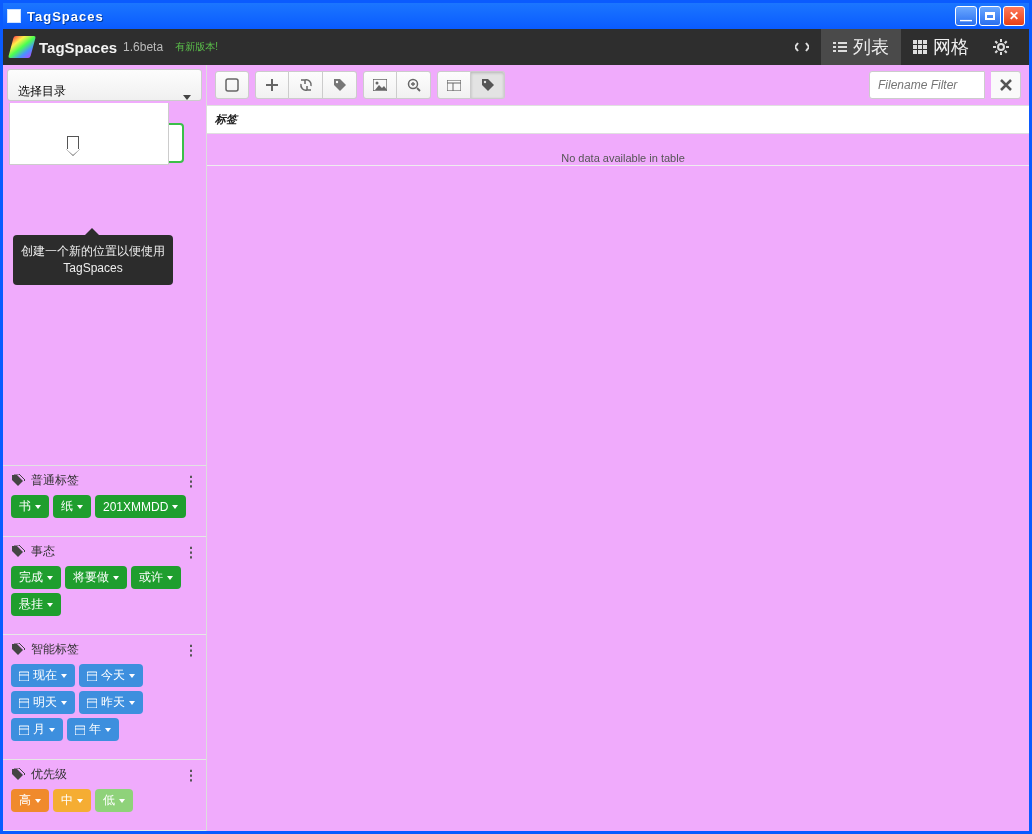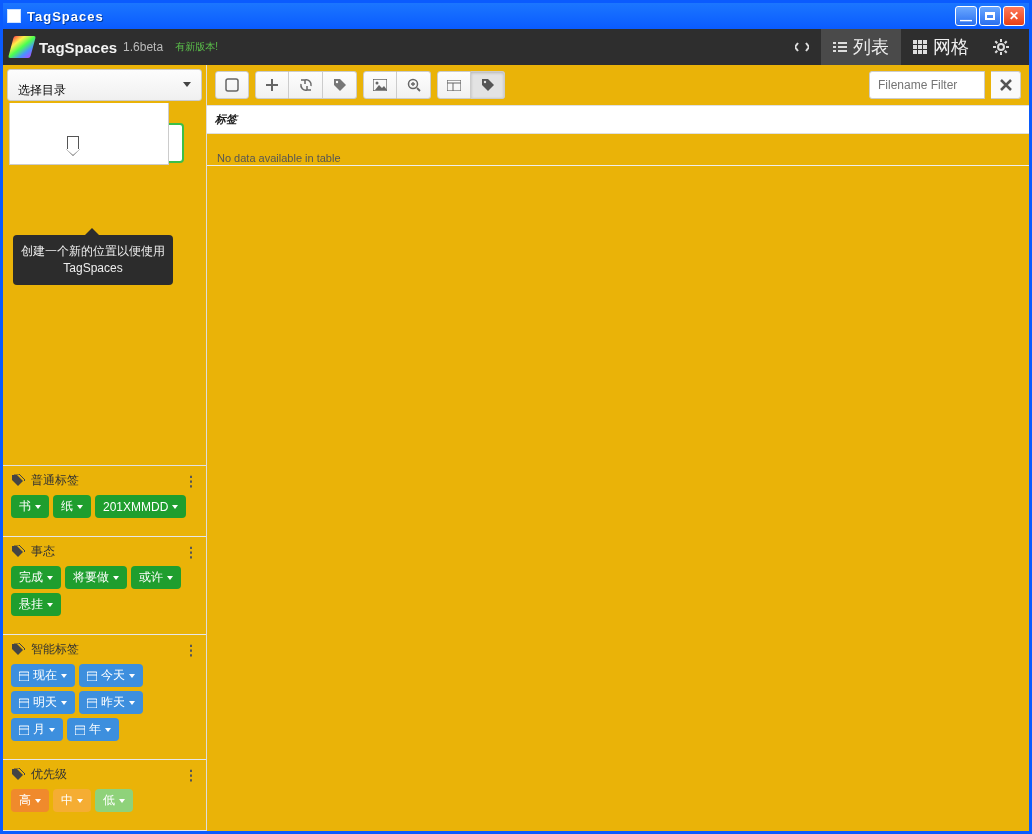--- a/index.html
+++ b/index.html
@@ -1,19 +1,19 @@
 <!DOCTYPE html>
 <html><head>
 <meta charset="utf-8">
 <style>
   * { box-sizing: border-box; margin: 0; padding: 0; }
   html, body { width: 1032px; height: 834px; font-family: Arial, "Microsoft YaHei", sans-serif; font-size: 12px; overflow: hidden; }
   body { background: #0a5bff; }
 
-  .win-frame { position: absolute; inset: 0; border: 3px solid #0a5bff; background: #eab308; display:flex; flex-direction:column;}
+  .win-frame { position: absolute; inset: 0; border: 3px solid #0a5bff; background: #f0abfc; display:flex; flex-direction:column;}
   .titlebar { height: 26px; background: linear-gradient(#1b76ff, #0a5bff); display: flex; align-items: center; padding: 0 4px; color:#fff; }
   .titlebar .file-icon { width:14px; height:14px; background:#fff; margin-right:6px; border:1px solid #cfe3ff;}
   .titlebar-title { font-weight:bold; font-size:13px; letter-spacing:1px; text-shadow:1px 1px 0 #003a9b;}
   .win-buttons { margin-left:auto; display:flex; gap:2px;}
   .win-btn { width:22px; height:20px; border:1px solid #fff; border-radius:3px; display:flex; align-items:center; justify-content:center; font-weight:bold; font-size:12px; }
   .win-btn.min { background:linear-gradient(#6aa8ff,#2a6ff0);}
   .win-btn.max { background:linear-gradient(#6aa8ff,#2a6ff0);}
   .win-btn.close { background:linear-gradient(#ff7a5a,#e83f15); }
   .win-btn.close span{ color:#fff; }
   .win-btn.min span{ color:#fff; position:relative; top:4px;}
@@ -23,21 +23,21 @@
   .logo-box { width:22px; height:22px; background:linear-gradient(135deg,#ff4848 0%, #ffef4a 25%, #4aff51 50%, #4a92ff 75%, #b04aff 100%); transform:skewX(-15deg); margin-right:6px; border-radius:2px;}
   .app-name { font-weight:bold; font-size:15px; margin-right:6px; color:#f3f3f3;}
   .app-version { font-size:12px; color:#bbb; margin-right:4px;}
   .app-update { font-size:10px; color:#5bbf4a;margin-left:8px;}
   .header-right { margin-left:auto; display:flex; align-items:center; gap:0; }
   .hdr-btn { height:36px; padding:0 12px; display:flex; align-items:center; gap:6px; color:#eee; font-size:18px; cursor:pointer; }
   .hdr-btn.active { background:#4a4a4a; }
 
   .content { flex:1; display:flex; min-height:0;}
   .sidebar { width:204px; border-right:1px solid #ddd; display:flex; flex-direction:column; position:relative; }
-  .select-dir { height:32px; margin:4px 4px 2px 4px; border:1px solid #ccc; border-radius:3px; background:linear-gradient(#fdfdfd,#f0f0f0); display:flex; align-items:flex-start; padding:12px 10px; cursor:pointer; justify-content:space-between;}
+  .select-dir { height:32px; margin:4px 4px 2px 4px; border:1px solid #ccc; border-radius:3px; background:linear-gradient(#fdfdfd,#f0f0f0); display:flex; align-items:flex-end; padding:0 10px; cursor:pointer; justify-content:space-between;}
   .select-dir span.caret { border-top:5px solid #444; border-left:4px solid transparent; border-right:4px solid transparent;}
   .new-loc-btn { margin:20px 22px 0 22px; height:40px; border:2px solid #3bbf49; border-radius:4px; background:#fff; display:flex; align-items:center; justify-content:center; gap:8px; color:#333; font-size:14px; cursor:pointer;}
   .bk-icon { width:12px; height:14px; border:1.5px solid #555; border-bottom:none; position:relative;}
   .bk-icon:after { content:""; position:absolute; bottom:-5px; left:-1.5px; border-left:7px solid transparent; border-right:7px solid transparent; border-top:6px solid #fff; }
   .bk-icon:before { content:""; position:absolute; bottom:-6px; left:-1.5px; width:0; height:0; border-left:7.5px solid transparent; border-right:7.5px solid transparent; border-top:7px solid #555;}
   
   .tooltip-box { position:absolute; top:170px; left:10px; width:160px; background:#2c2c2c; color:#eee; text-align:center; padding:8px 6px; border-radius:4px; font-size:12px; line-height:1.4;}
   .tooltip-box:before { content:""; position:absolute; top:-7px; left:72px; border-left:7px solid transparent; border-right:7px solid transparent; border-bottom:7px solid #2c2c2c;}
 
   .dir-panel { position:absolute; top:38px; left:6px; width:160px; border:1px solid #ccc; border-top:none; background:#fff; height:62px;}
@@ -58,28 +58,28 @@
   .main { flex:1; display:flex; flex-direction:column; min-width:0;}
   .toolbar { display:flex; align-items:center; gap:6px; padding:6px 8px;}
   .btn-group { display:flex;}
   .tbtn { width:34px; height:28px; border:1px solid #ccc; background:linear-gradient(#fdfdfd,#f1f1f1); display:flex; align-items:center; justify-content:center; cursor:pointer; color:#555;}
   .btn-group .tbtn + .tbtn { border-left:none;}
   .btn-group .tbtn:first-child{border-radius:3px 0 0 3px;}
   .btn-group .tbtn:last-child{border-radius:0 3px 3px 0;}
   .tbtn.single{border-radius:3px;}
   .tbtn.active { background:#e3e3e3; box-shadow:inset 0 1px 3px rgba(0,0,0,.2);}
   .spacer{flex:1;}
-  .filter-input { width:116px; height:28px; border:1px solid #ccc; border-radius:3px 0 0 3px; padding:0 8px; font-size:12px; color:#888;}
+  .filter-input { width:116px; height:28px; border:1px solid #ccc; border-radius:3px 0 0 3px; padding:0 8px; font-size:12px; color:#888;font-style:italic;}
   .filter-clear { width:30px; height:28px; border:1px solid #ccc; border-left:none; border-radius:0 3px 3px 0; background:#fafafa; display:flex; align-items:center; justify-content:center; cursor:pointer; color:#555;}
 
   .table-head { display:flex; border-top:1px solid #e0e0e0; border-bottom:1px solid #e0e0e0; padding:6px 0 6px 8px; font-size:11px; font-weight:bold; font-style:italic; color:#222; background:#fff;}
   .th-title{ width:250px;}
   .th-ext  { width:310px;}
   .th-tags { flex:1;}
-  .table-body { padding:18px 0 0 10px; color:#555; font-size:11px; border-bottom:1px solid #eee; height:32px;}
+  .table-body { padding:18px 0 0 10px; color:#555; font-size:11px; border-bottom:1px solid #eee; height:32px;text-align:center;}
 
   
   svg { display:block;}
 </style>
 </head>
 <body>
 
 <div class="win-frame">
   <div class="titlebar">
     <div class="file-icon"></div>

